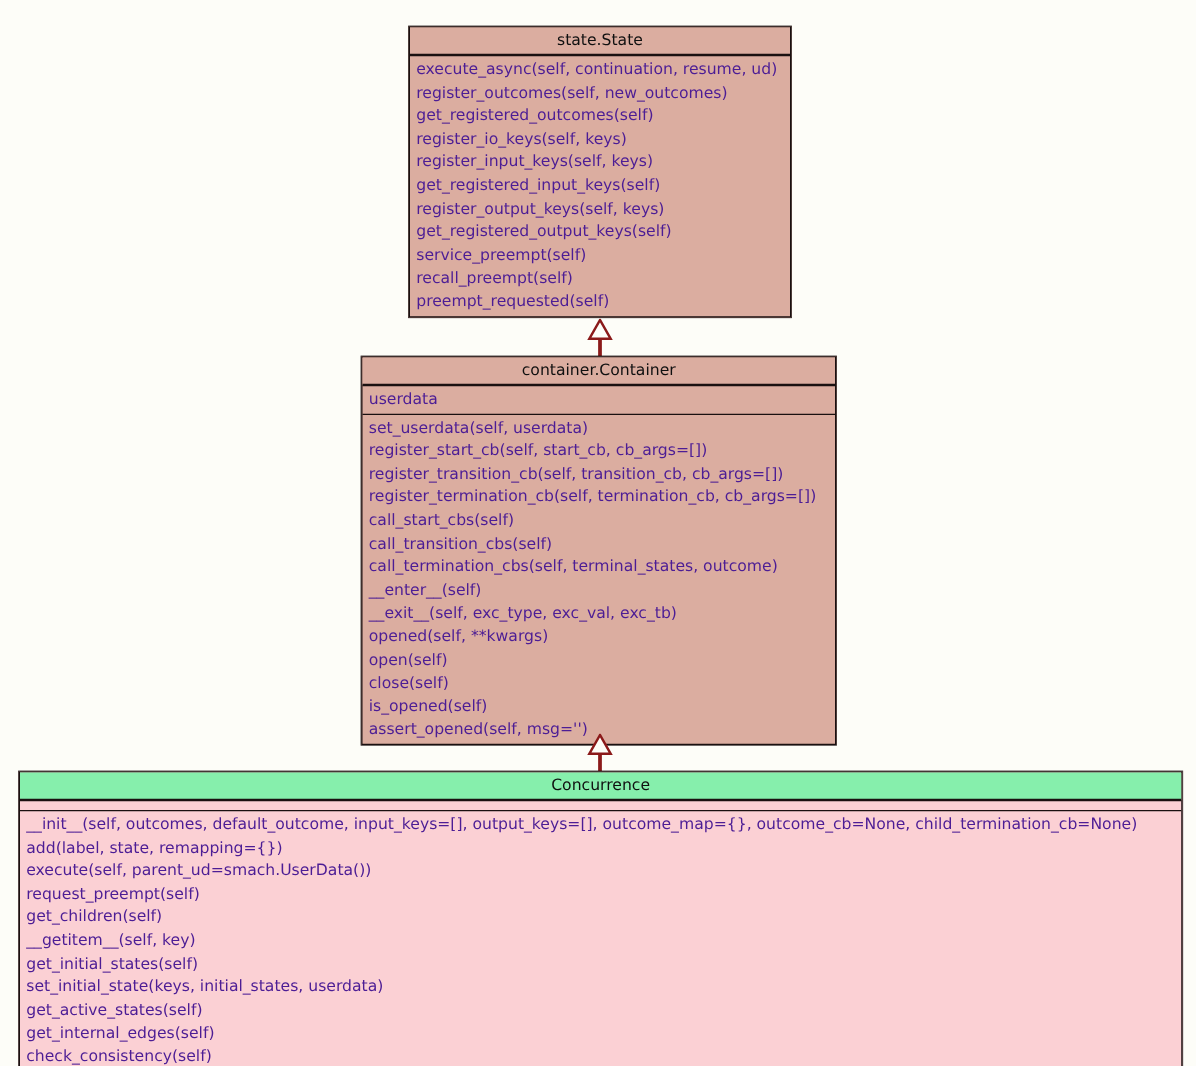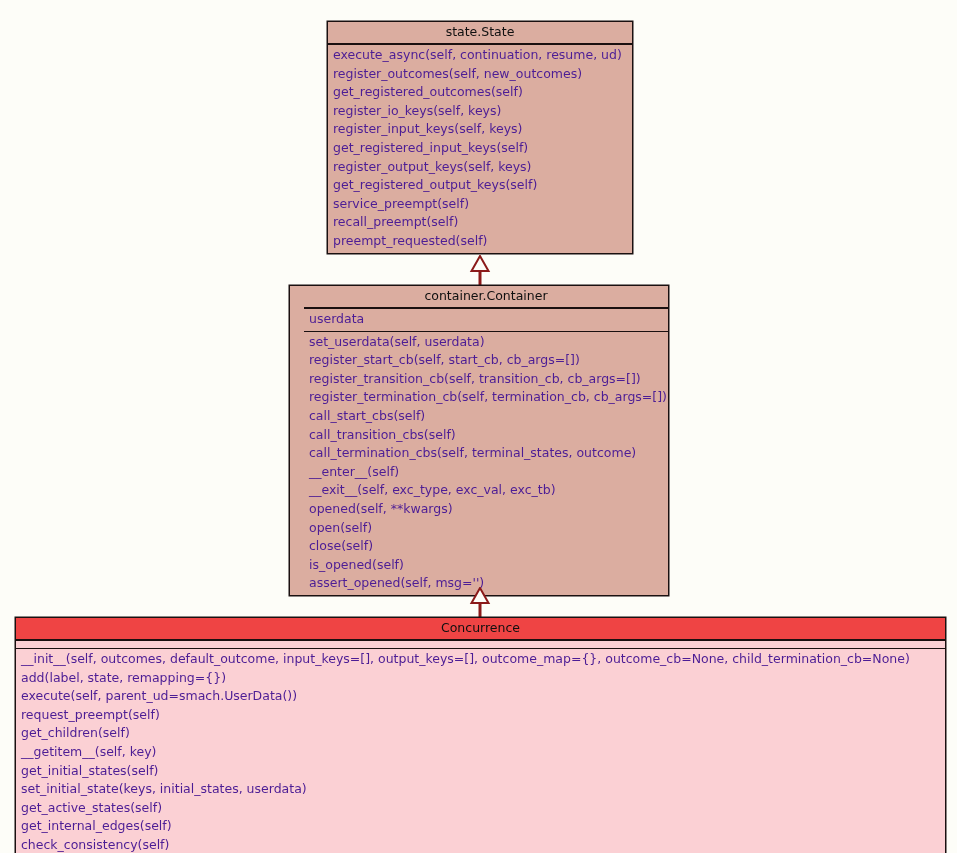--- a/index.html
+++ b/index.html
@@ -70,31 +70,30 @@
     width: 306px;
     background: #dbada0;
   }
   .box-state .uml-title { background: #dbada0; }
 
   .box-container {
     left: 289px;
     top: 274px;
     width: 380px;
     background: #dbada0;
-    padding-left: 14px;
   }
   .box-container .uml-title { background: #dbada0; }
 
   .box-concurrence {
     left: 15px;
     top: 606px;
     width: 931px;
     background: #fbd0d4;
   }
-  .box-concurrence .uml-title { background: #ef4444; }
+  .box-concurrence .uml-title { background: #86efac; }
 
   
   .uml-empty-strip {
     height: 7px;
     border-top: 1px solid #1a1010;
   }
 
   
   .inherit-arrow {
     position: absolute;

